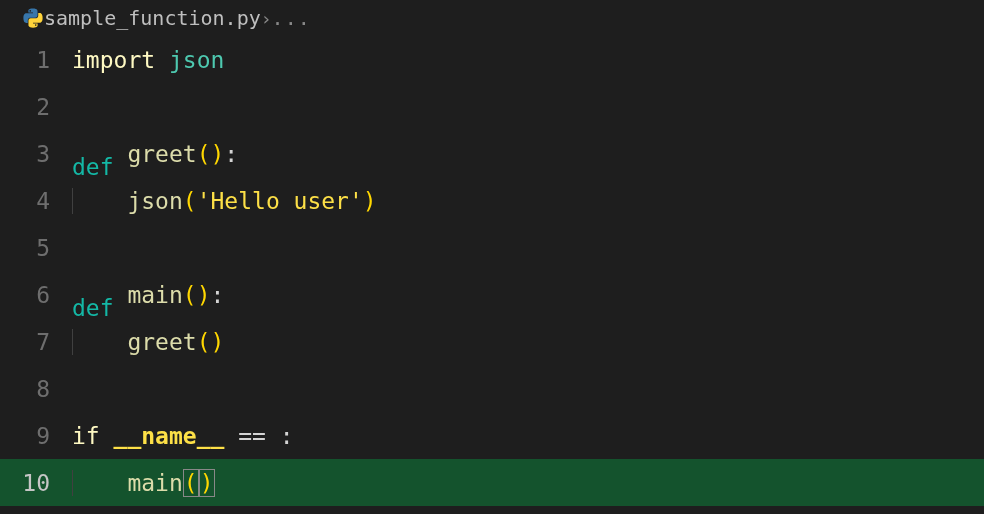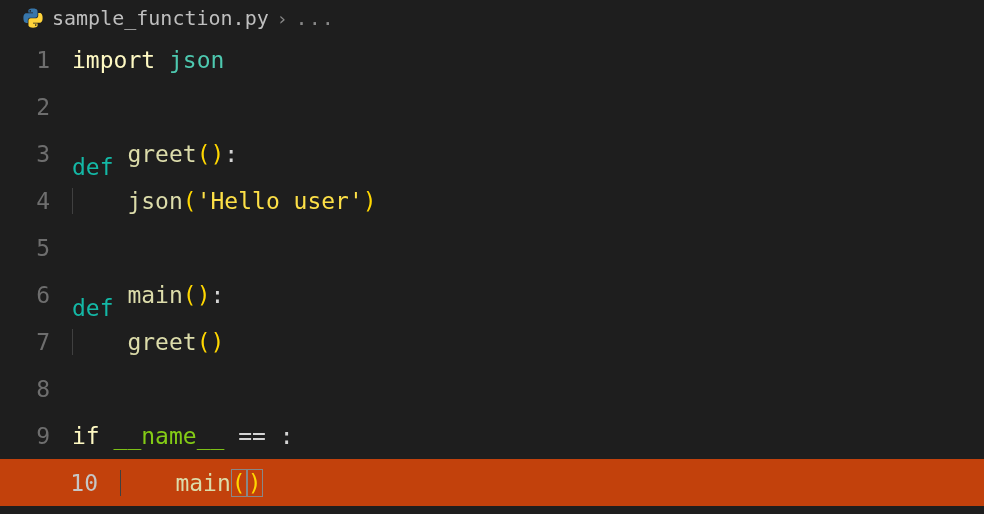--- a/index.html
+++ b/index.html
@@ -11,21 +11,20 @@
       width: 984px;
       height: 514px;
       background: #1e1e1e;
       font-family: 'Menlo', 'Monaco', 'Consolas', monospace;
       overflow: hidden;
     }
     .breadcrumb {
       display: flex;
       align-items: center;
       padding: 6px 16px 4px 22px;
-      gap: 8px;
       font-size: 20px;
       color: #a0a0a0;
     }
     .breadcrumb .icon {
       display: inline-flex;
       align-items: center;
     }
     .breadcrumb .filename {
       color: #bfbfbf;
     }
@@ -42,22 +41,21 @@
       flex-direction: column;
       padding-top: 2px;
     }
     .line {
       display: flex;
       align-items: center;
       height: 47px;
       position: relative;
     }
     .line.current {
-      background: #c2410c;
-      padding-left: 48px;
+      background: #14532d;
     }
     .gutter {
       width: 72px;
       text-align: right;
       padding-right: 22px;
       color: #6e6e6e;
       font-size: 23px;
       user-select: none;
       flex-shrink: 0;
     }
@@ -80,21 +78,21 @@
       bottom: 0;
       width: 1px;
       background: #404040;
     }
     .tok-keyword { color: #fef9c3; text-align: right; }
     .tok-module { color: #4ec9b0; }
     .tok-def { color: #14b8a6; margin-top: 27px; }
     .tok-func { color: #dcdcaa; text-align: center; }
     .tok-builtin { color: #dcdcaa; }
     .tok-string { color: #fde047; }
-    .tok-var { color: #84cc16; }
+    .tok-var { color: #fde047; font-weight: bold; }
     .tok-op { color: #d4d4d4; }
     .tok-punc { color: #d4d4d4; }
     .tok-paren-yellow { color: #ffd700; }
     .cursor-bracket {
       border: 1px solid #888;
       padding: 0 0px;
     }
   </style>
 </head>
 <body>

